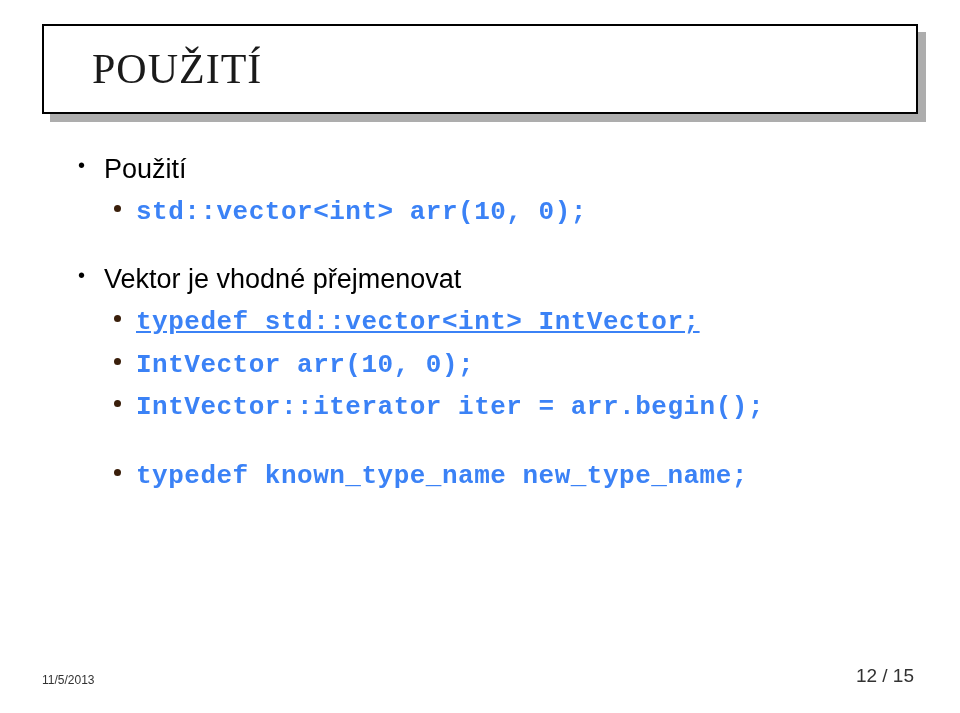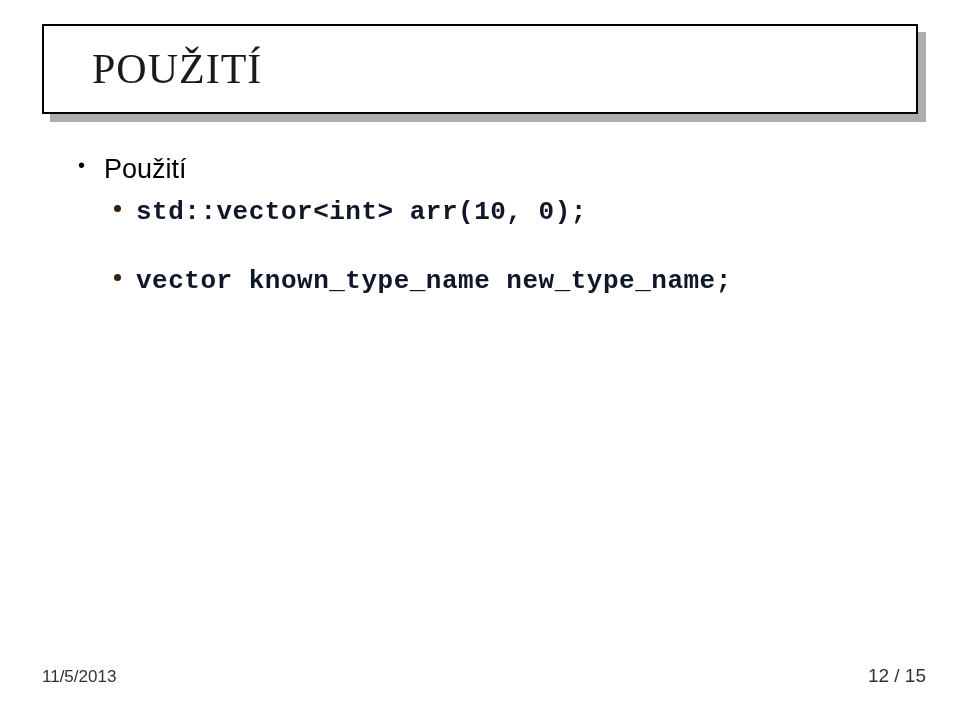--- a/index.html
+++ b/index.html
@@ -74,41 +74,41 @@
     left: 0;
     top: 14px;
     width: 7px;
     height: 7px;
     border-radius: 50%;
     background: #3a1f0b;
   }
   .code {
     font-family: "Courier New", Courier, monospace;
     font-size: 26px;
-    color: #0f172a;
+    color: #3b82f6;
     font-weight: bold;
     letter-spacing: 0.5px;
   }
   .code-under {
     text-decoration: underline;
   }
   .block {
     margin-bottom: 28px;
   }
   .footer-date {
     position: absolute;
     left: 42px;
     bottom: 26px;
     font-family: Verdana, Geneva, sans-serif;
-    font-size: 17px;
+    font-size: 12px;
     color: #323232;
   }
   .footer-page {
     position: absolute;
-    right: 34px;
+    right: 46px;
     bottom: 26px;
     font-family: Verdana, Geneva, sans-serif;
     font-size: 19px;
     color: #323232;
   }
 </style>
 </head>
 <body>
 
 <div class="slide">
@@ -121,24 +121,38 @@
 
     <div class="block">
       <div class="l1">
         <span>Použití</span>
       </div>
       <div class="l2">
         <span class="code">std::vector&lt;int&gt; arr(10, 0);</span>
       </div>
     </div>
 
+    <div class="block">
+      <div class="l1">
+        <span>Vektor je vhodné přejmenovat</span>
+      </div>
+      <div class="l2">
+        <span class="code code-under">typedef std::vector&lt;int&gt; IntVector;</span>
+      </div>
+      <div class="l2">
+        <span class="code">IntVector arr(10, 0);</span>
+      </div>
+      <div class="l2">
+        <span class="code">IntVector::iterator iter = arr.begin();</span>
+      </div>
+    </div>
 
     <div class="block">
       <div class="l2">
-        <span class="code">vector known_type_name new_type_name;</span>
+        <span class="code">typedef known_type_name new_type_name;</span>
       </div>
     </div>
 
   </div>
 
   <div class="footer-date">11/5/2013</div>
   <div class="footer-page">12 / 15</div>
 
 </div>
 

